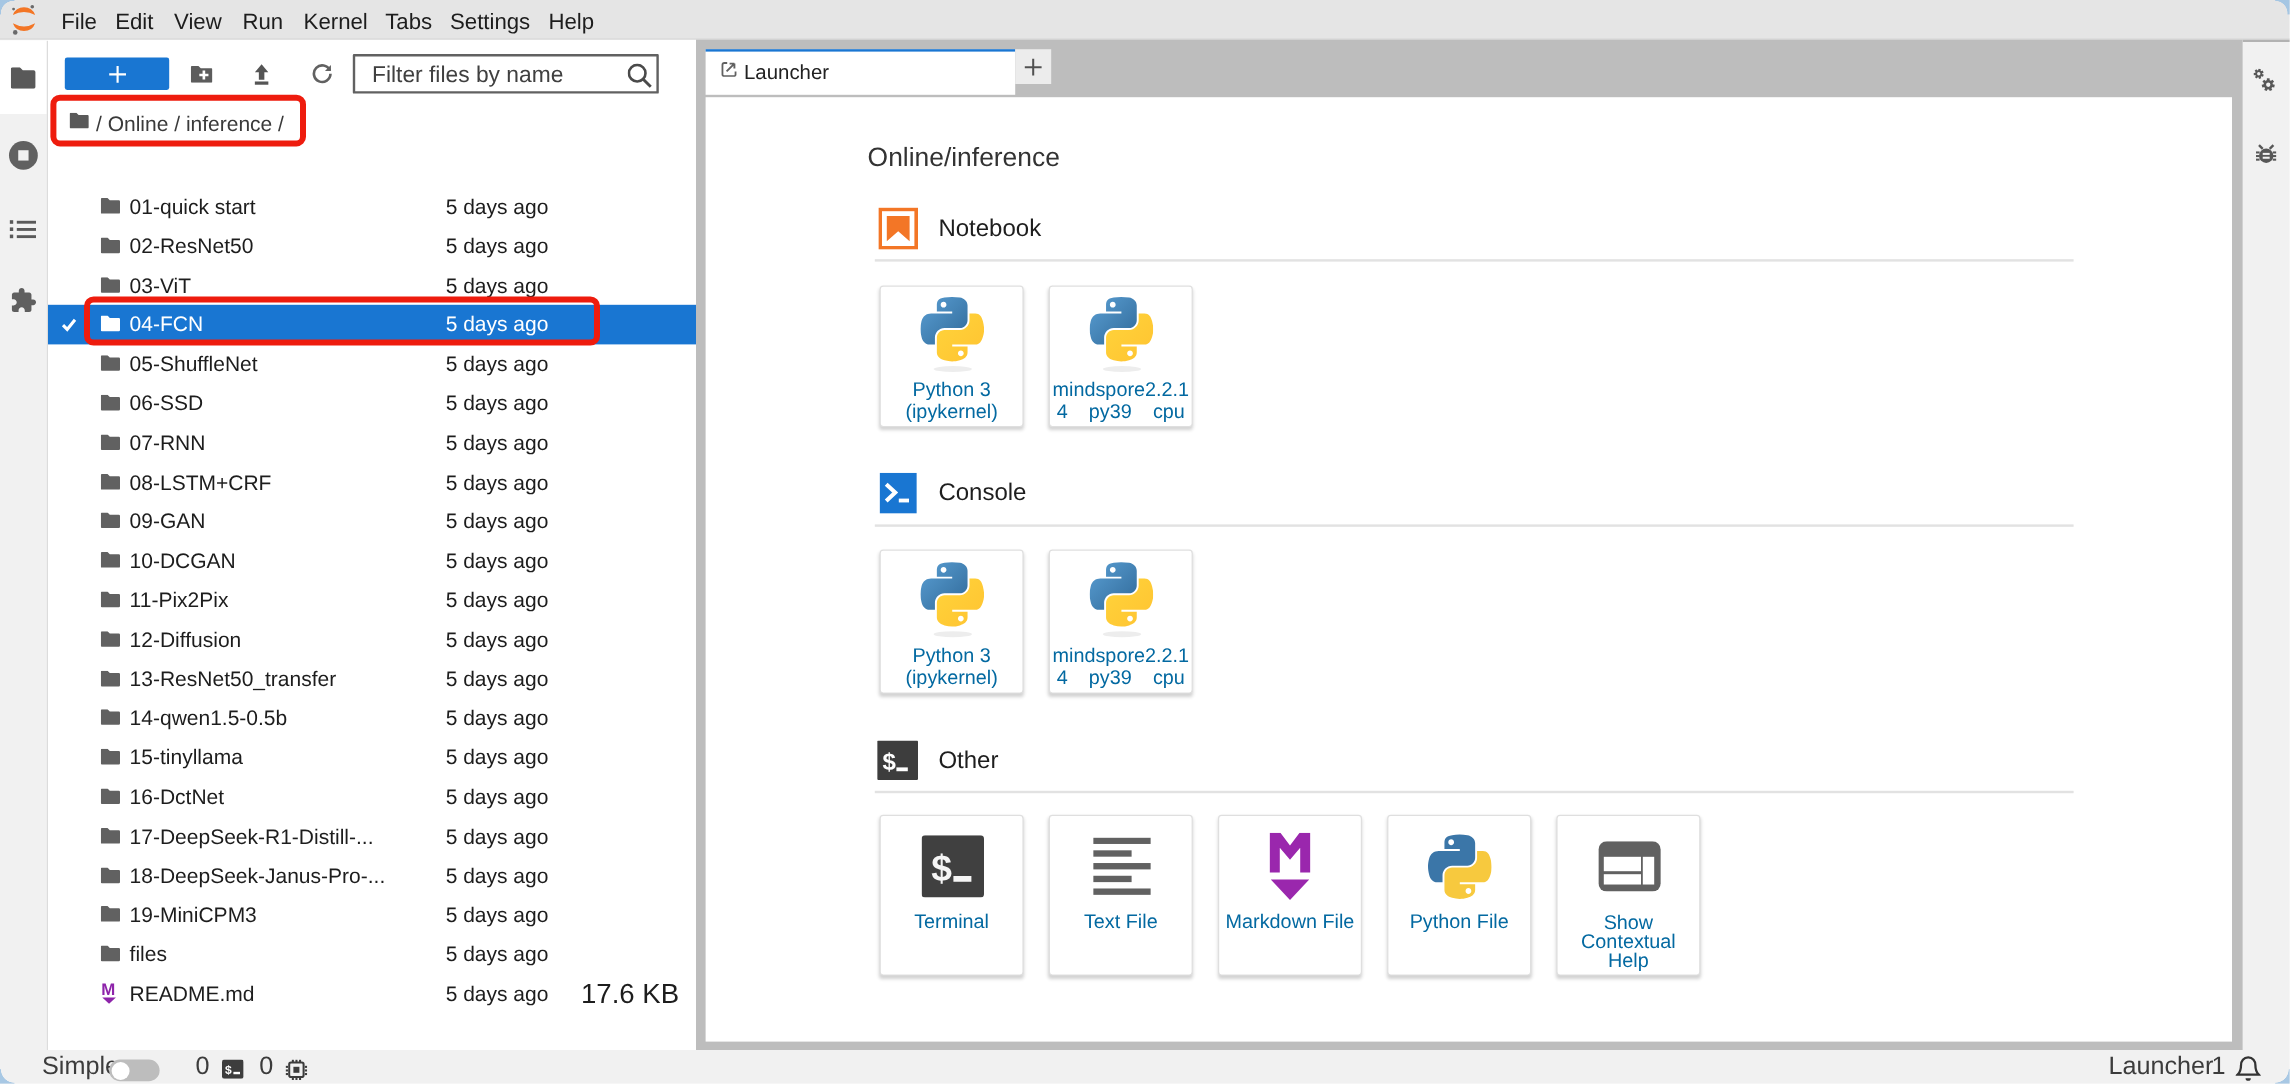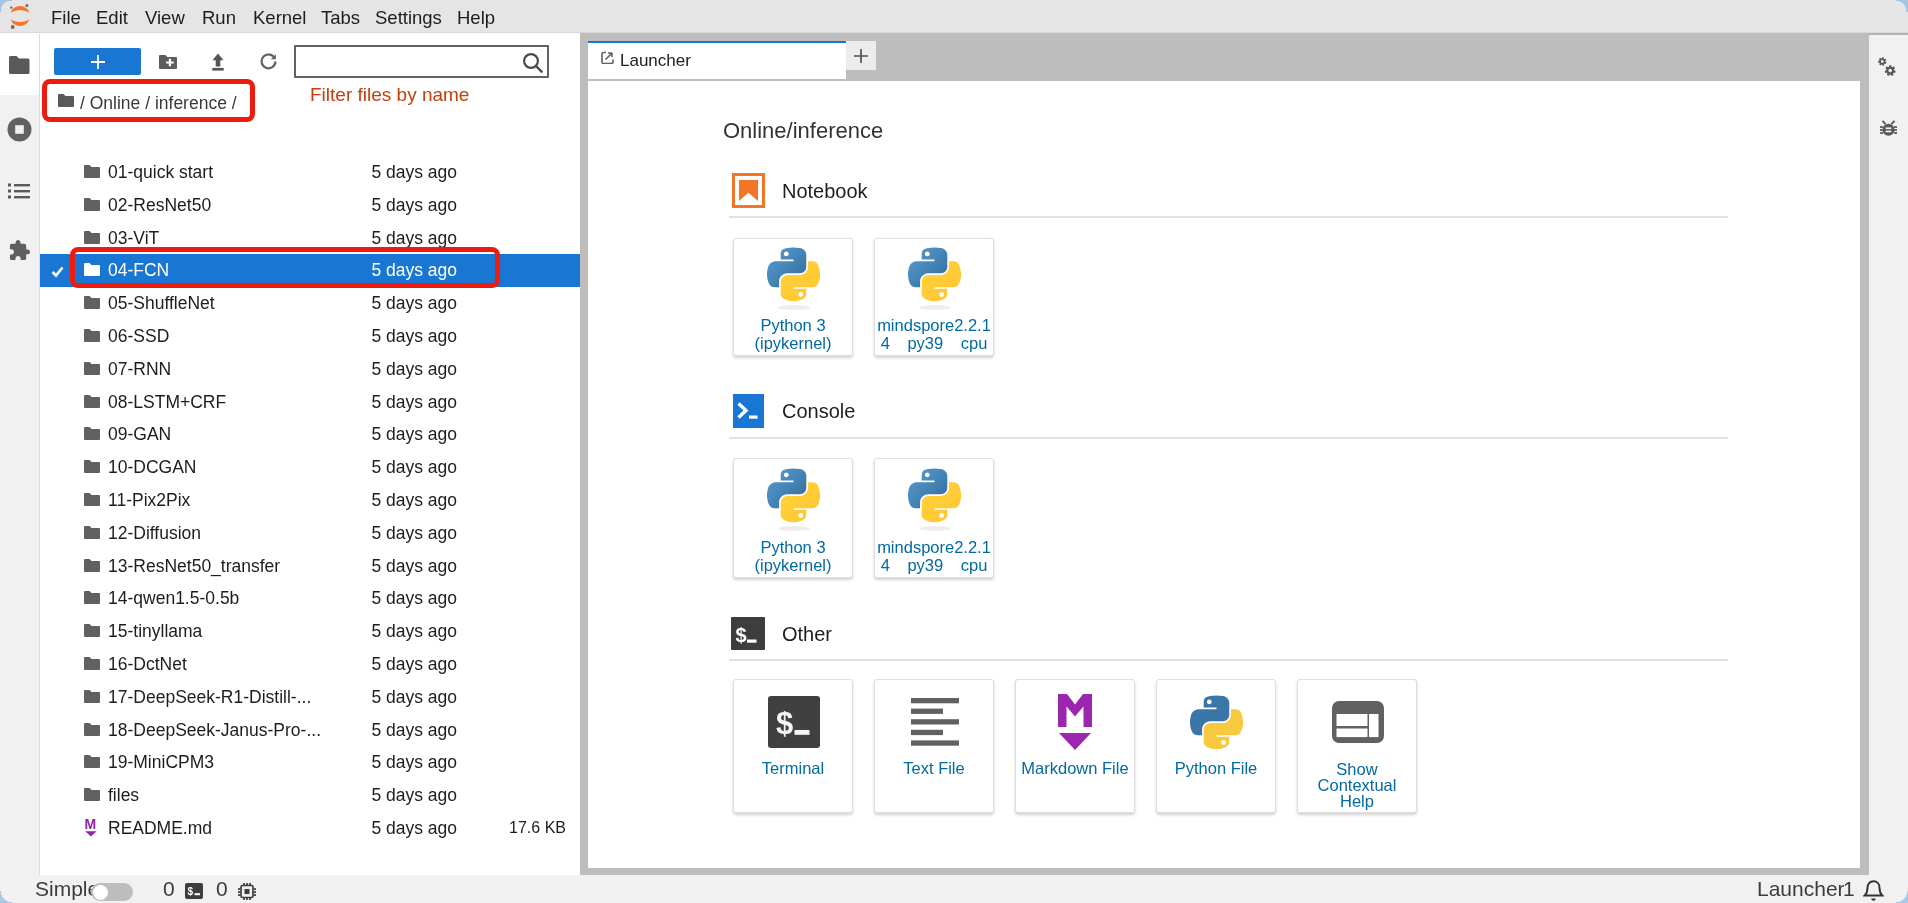--- a/index.html
+++ b/index.html
@@ -17,38 +17,38 @@
 #leftbar .seltab { position:absolute; left:0; top:0; width:39px; height:61px; background:#fff; }
 #lbborder { position:absolute; left:39px; top:34px; width:1px; height:841px; background:#dcdcdc; }
 
 
 #browser { position:absolute; left:40px; top:34px; width:541px; height:841px; background:#fff; }
 
 #newbtn { position:absolute; left:14px; top:14px; width:87px; height:27px; background:#1976d2; border-radius:2px; }
 
 #filterbox { position:absolute; left:254px; top:11px; width:255px; height:33px;
   border:2px solid #616161; border-radius:1px; background:#fff; }
-#filterbox .ph { position:absolute; left:14px; top:5px; font-size:19px; color:#c2410c; line-height:21px;margin-top:32px;}
+#filterbox .ph { position:absolute; left:14px; top:5px; font-size:19px; color:#404040; line-height:21px;}
 
 #crumb { position:absolute; left:0px; top:57px; height:30px; }
 #crumbtext { position:absolute; left:40px; top:1px; white-space:nowrap; font-size:17.5px; color:#3a3a3a; line-height:22px; }
 
 #fbheader { position:absolute; left:0; top:92px; width:541px; height:28px; border-bottom:1px solid #8f8f8f; }
 #fbheader .hname { position:absolute; left:39px; top:5px; font-size:17.5px; font-weight:bold; color:#1d1d1d; line-height:22px;}
 #fbheader .hmod  { position:absolute; right:135px; top:5px; font-size:17.5px; font-weight:bold; color:#1d1d1d; line-height:22px;}
 #fbheader .hsize { position:absolute; right:6px; top:5px; font-size:17.5px; font-weight:bold; color:#1d1d1d; line-height:22px;}
 #fbheader .sep1 { position:absolute; left:256px; top:1px; width:1px; height:26px; background:#c0c0c0; }
 #fbheader .sep2 { position:absolute; left:419px; top:1px; width:1px; height:26px; background:#c0c0c0; }
 
 #rows { position:absolute; left:0; top:122px; width:541px; }
 .row { position:relative; width:541px; height:32.8px; }
 .row .fico { position:absolute; left:44px; top:9px; }
 .row .fname { position:absolute; left:68px; top:5px; font-size:17.5px; color:#1d1d1d; line-height:22px; }
 .row .fdate { position:absolute; right:124px; top:5px; font-size:17.5px; color:#1d1d1d; line-height:22px; }
-.row .fsize { position:absolute; right:15px; top:5px; font-size:16px; color:#1d1d1d; line-height:22px; }
+.row .fsize { position:absolute; right:15px; top:5px; font-size:23px; color:#1d1d1d; line-height:22px; }
 .row.sel { background:#1976d2; }
 .row.sel .fname, .row.sel .fdate { color:#fff; }
 .row .chk { position:absolute; left:11px; top:10px; }
 
 
 .redrect { position:absolute; border:5px solid #ee1c0e; border-radius:8px; }
 
 
 #dock { position:absolute; left:580px; top:33px; width:1289px; height:842px; background:#bdbdbd; }
 #tab { position:absolute; left:8px; top:8px; width:258px; height:38px; background:#fff; border-top:2px solid #1976d2; }

